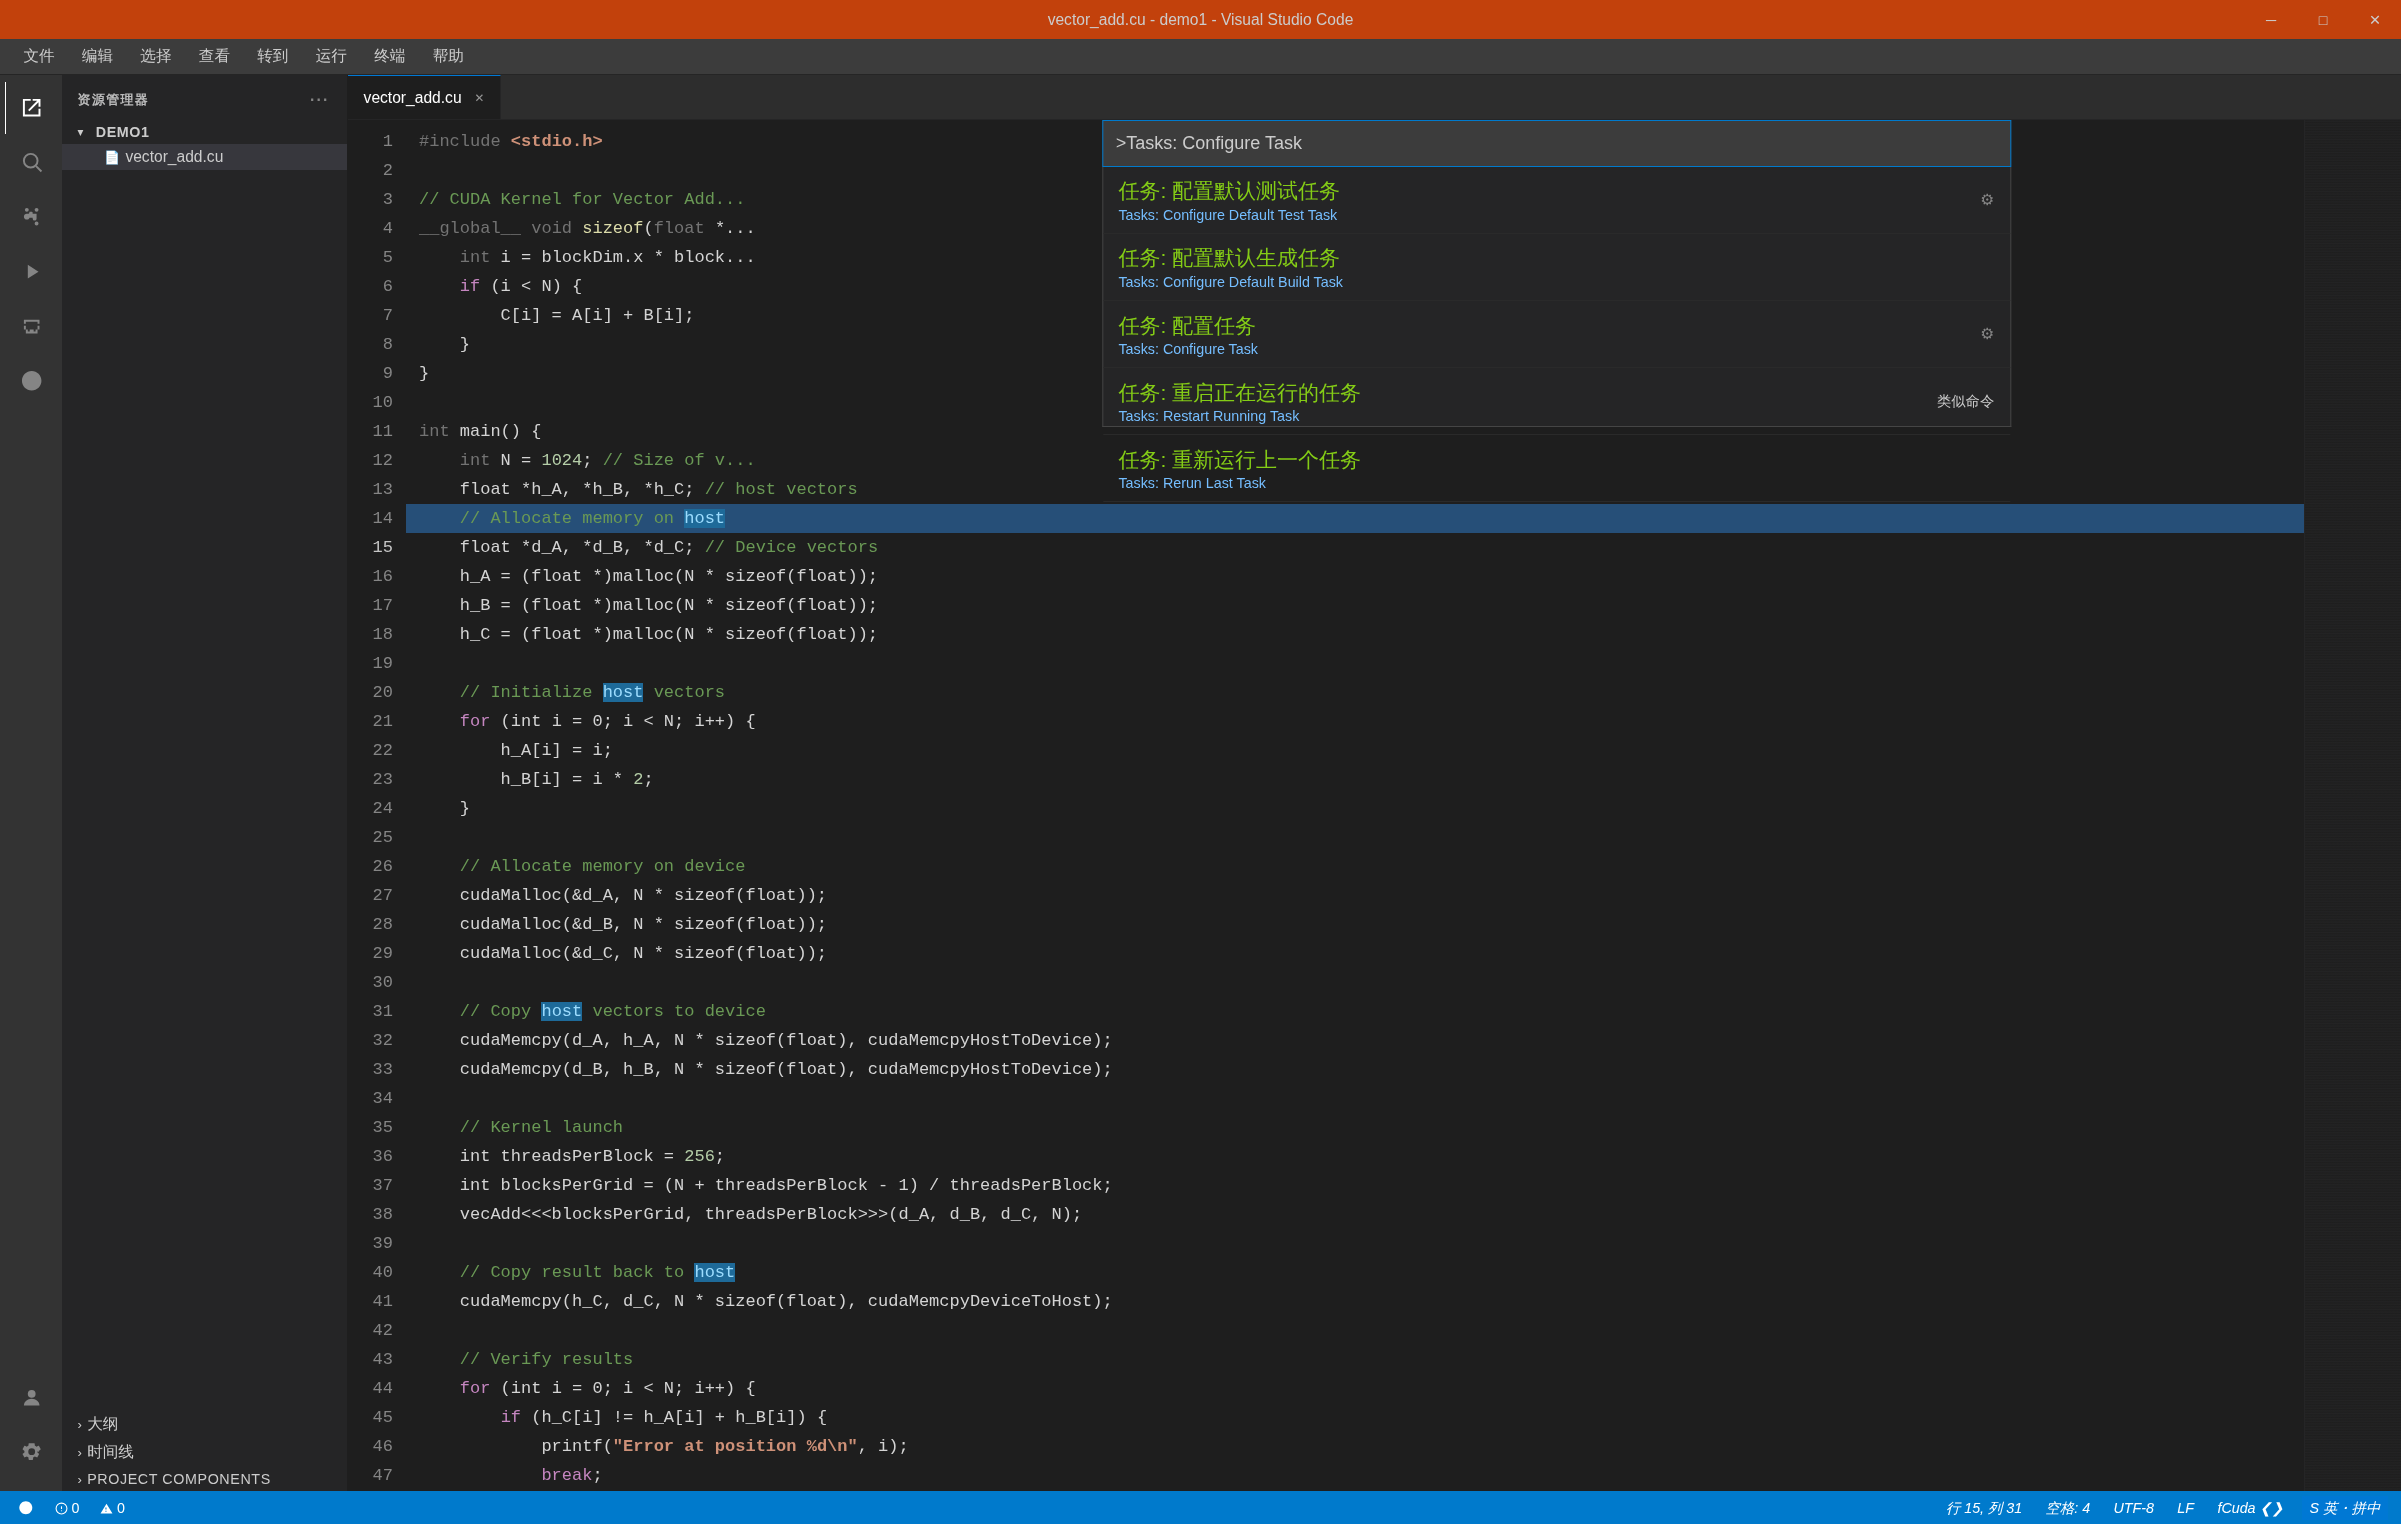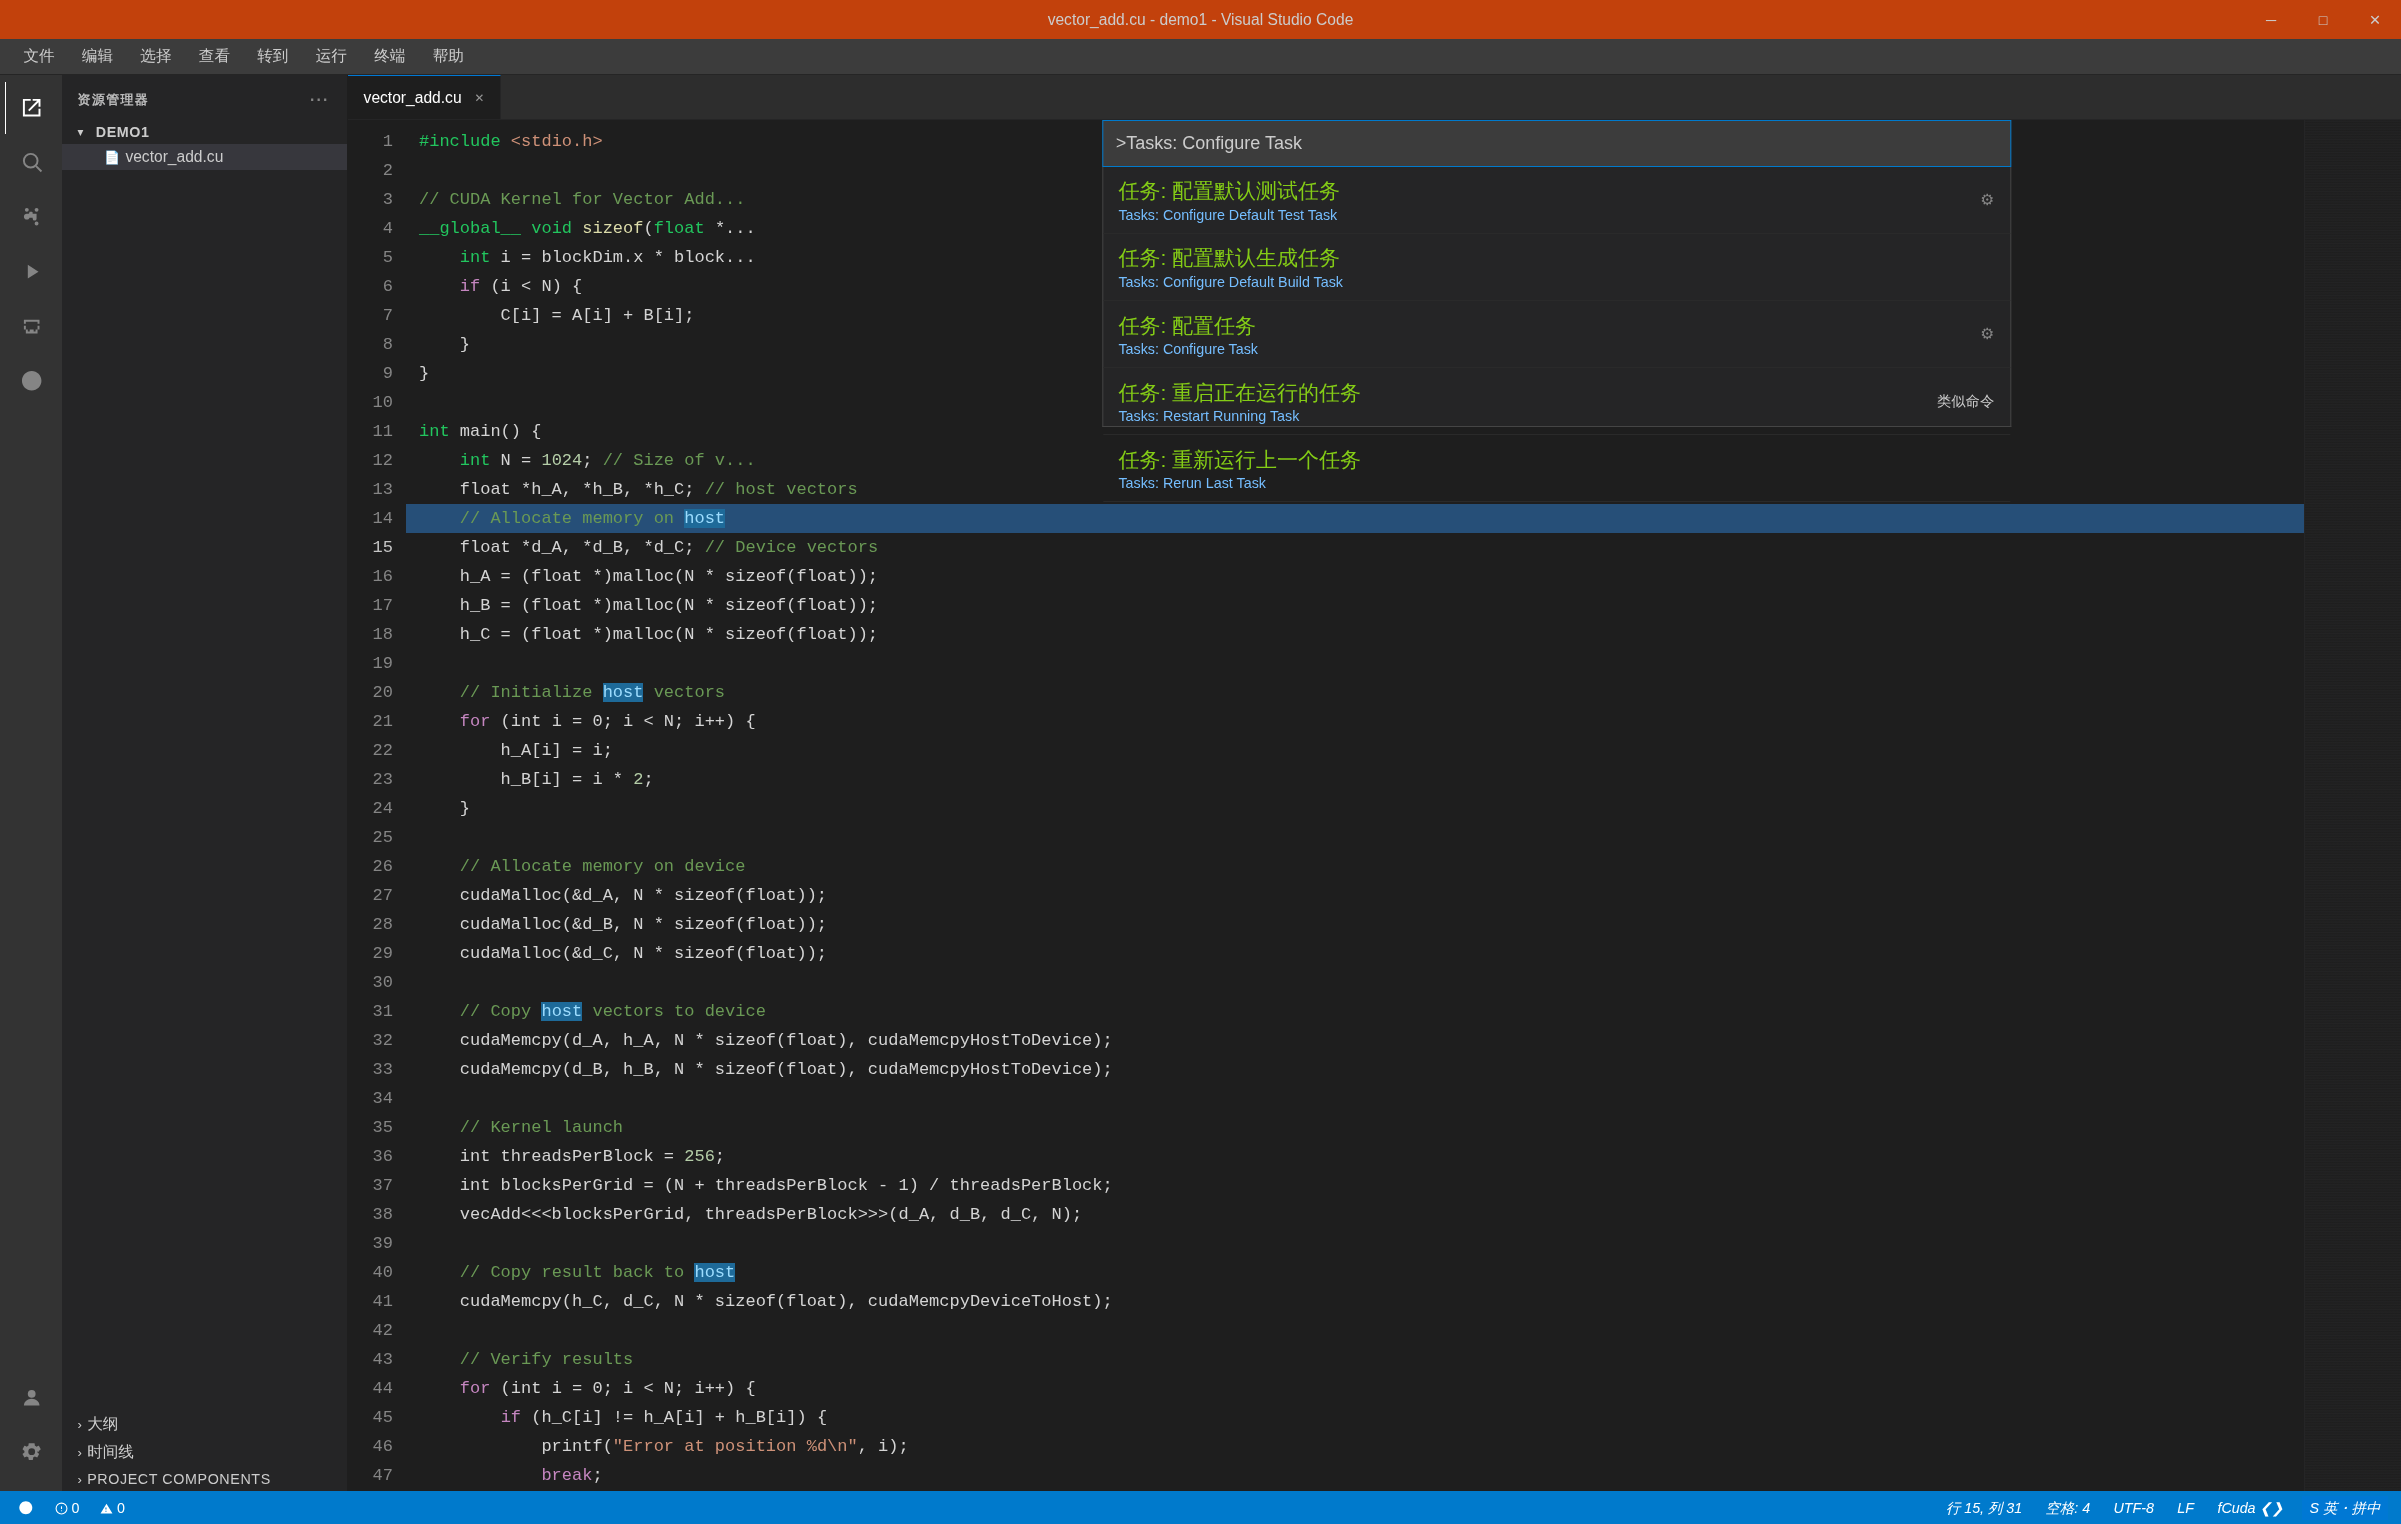--- a/index.html
+++ b/index.html
@@ -251,24 +251,24 @@
       display: block;
       padding: 0 13px;
       white-space: pre;
       min-height: 29px;
     }
     .code-line.highlighted {
       background: #264f78;
     }
 
     
-    .kw { color: #22c55e; }
+    .kw { color: #737373; }
     .kw2 { color: #c586c0; }
     .fn { color: #dcdcaa; }
-    .str { color: #ce9178; }
+    .str { color: #ce9178; font-weight: bold; }
     .cmt { color: #6a9955; }
     .num { color: #b5cea8; }
     .op { color: #d4d4d4; }
 
     
     .minimap {
       width: 97px;
       background: #1e1e1e;
       flex-shrink: 0;
       border-left: 0.6px solid #252526;

